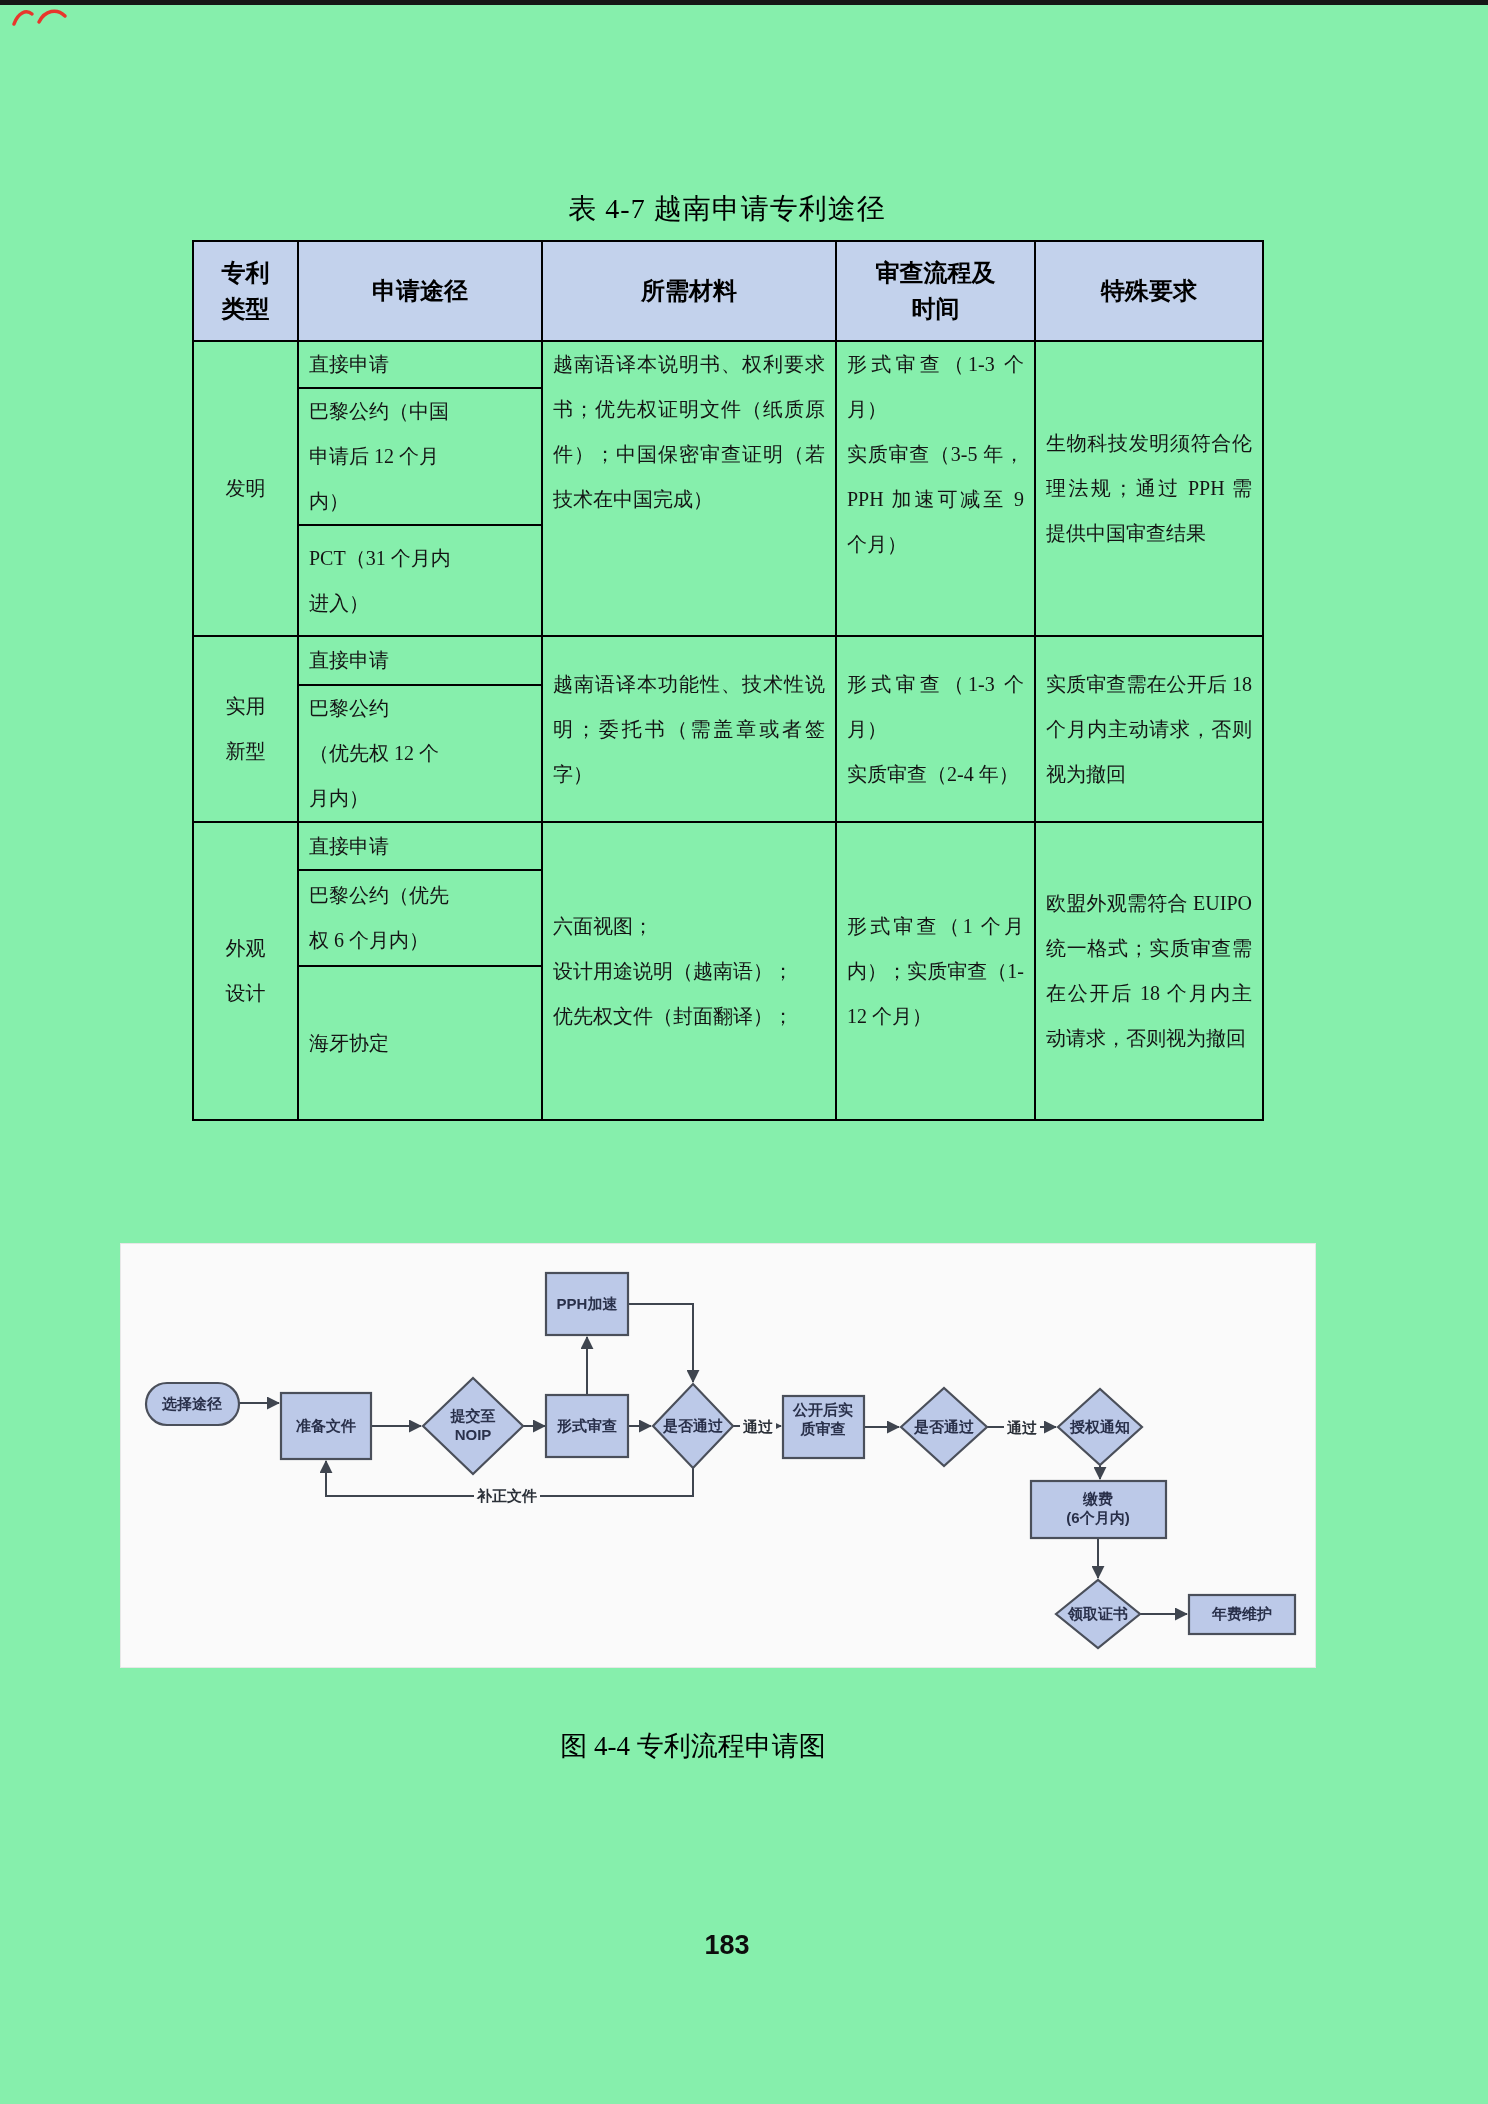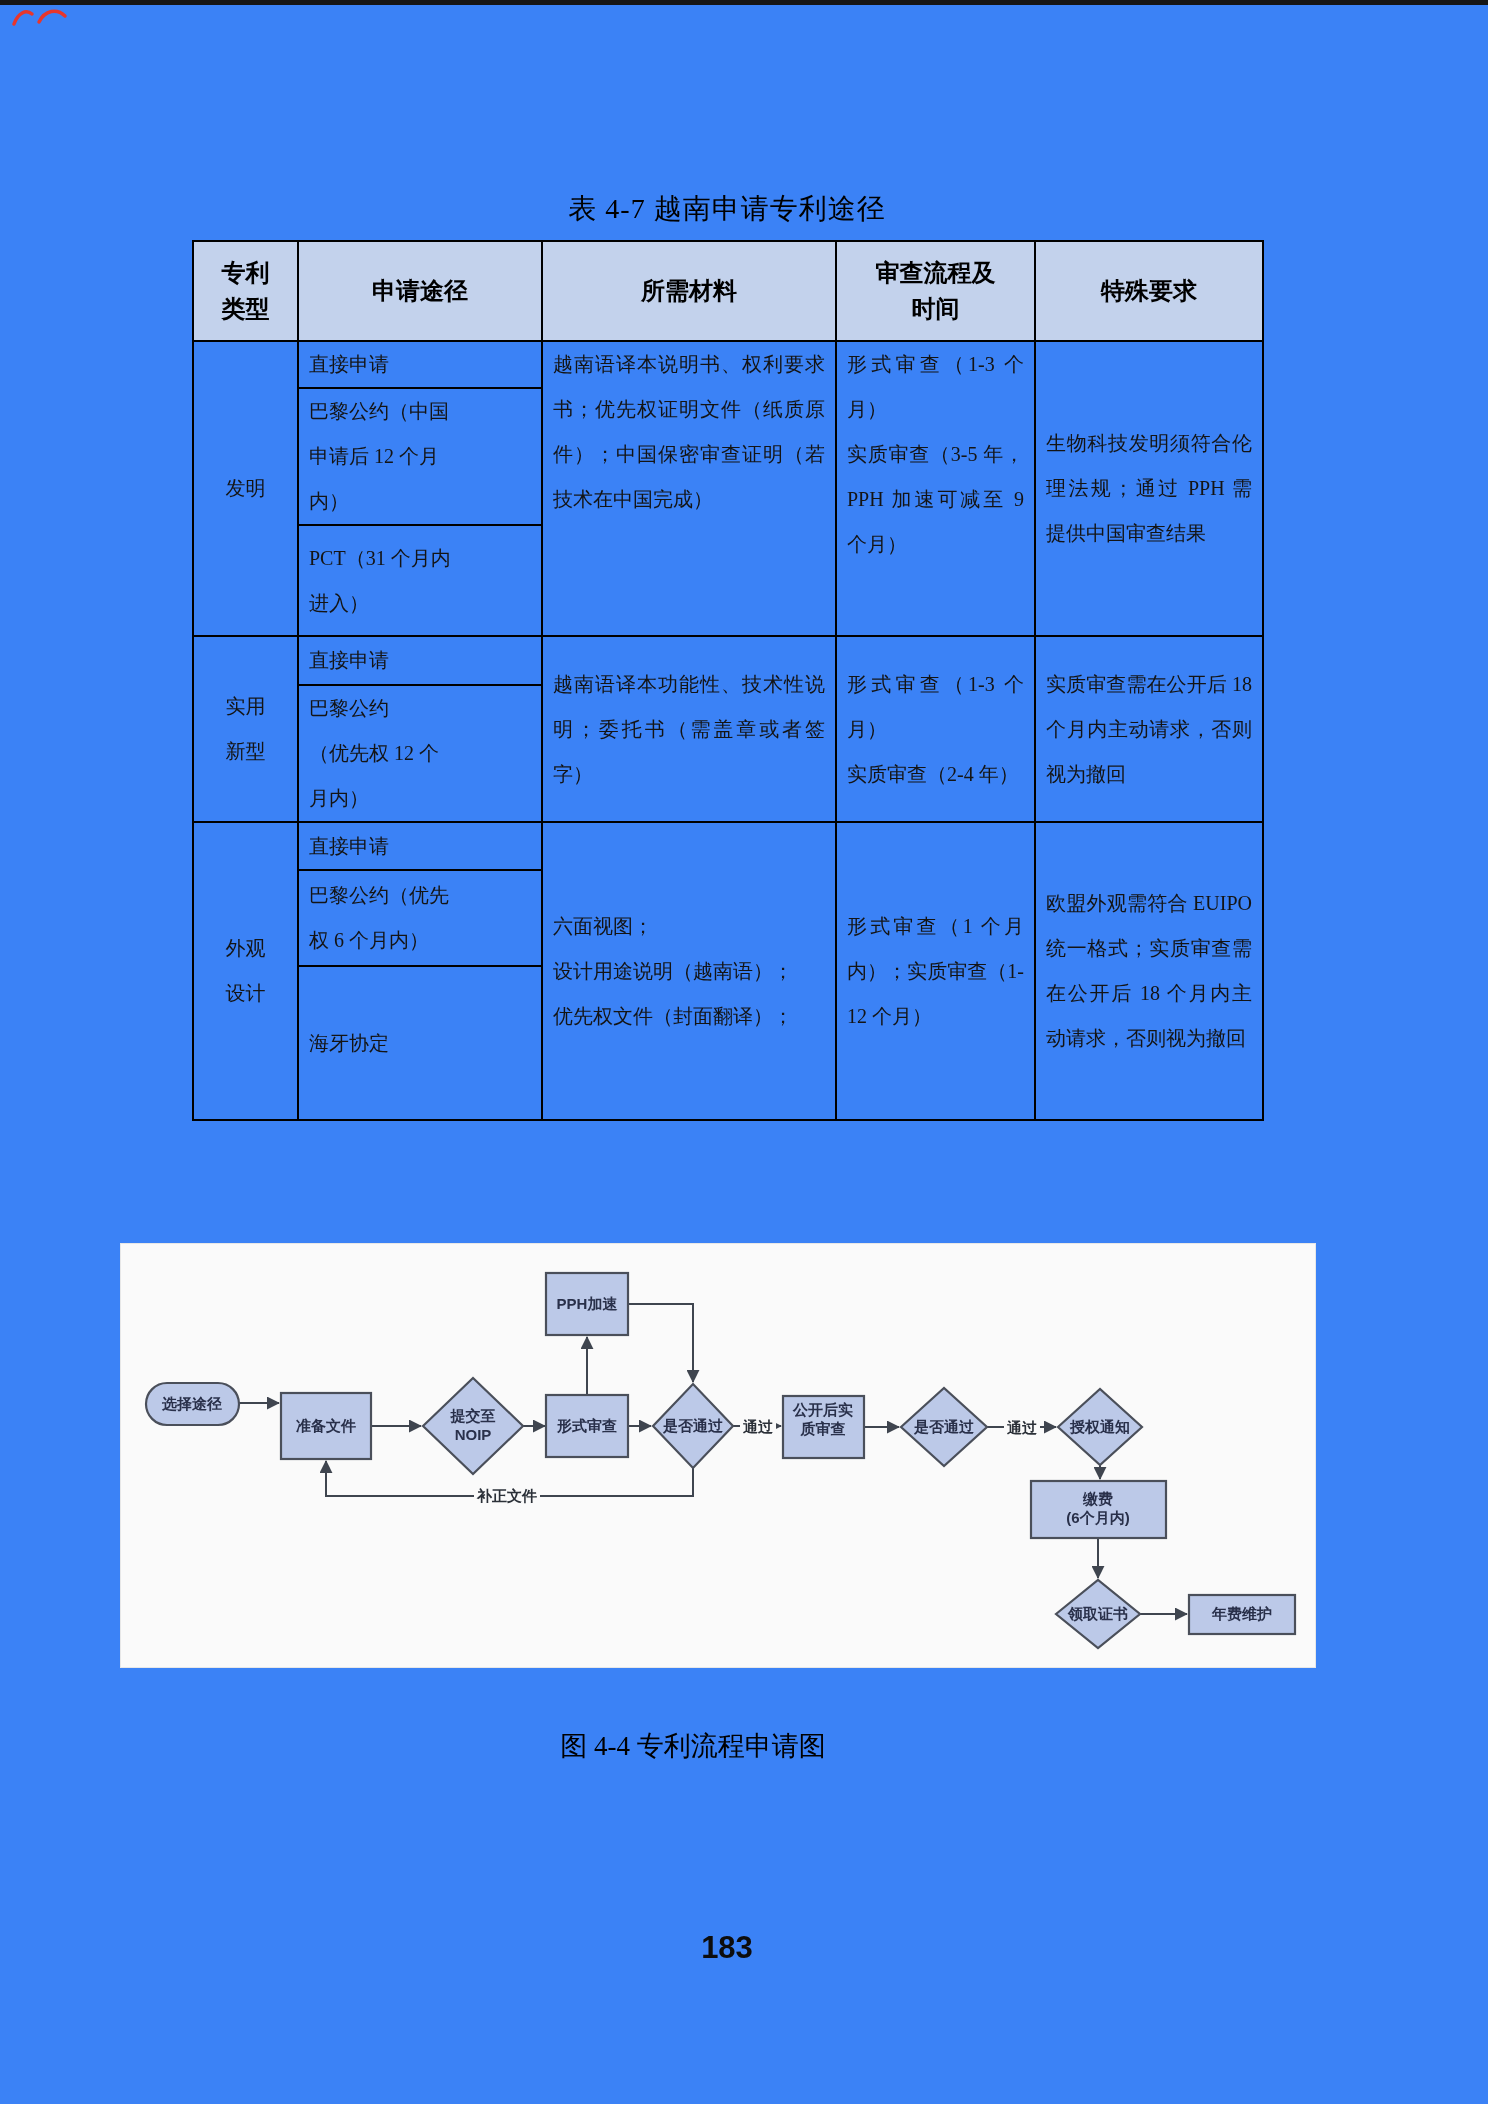--- a/index.html
+++ b/index.html
@@ -1,18 +1,18 @@
 <!DOCTYPE html>
 <html><head>
 <meta charset="utf-8">
 <style>
   * { margin:0; padding:0; box-sizing:border-box; }
   html,body { background:#ffffff; }
   .page {
-    position:relative; width:1488px; height:2104px; background:#3b82f6;
+    position:relative; width:1488px; height:2104px; background:#86efac;
     font-family:"Liberation Serif","DejaVu Serif",serif; color:#111;
     overflow:hidden;
   }
   .top-bar { position:absolute; left:0; top:0; width:1488px; height:5px; background:#161616; }
   .pen-marks { position:absolute; left:6px; top:3px; }
 
   
   .tbl-title {
     position:absolute; left:192px; top:190px; width:1070px;
     text-align:center; font-size:28px; letter-spacing:1px; color:#000;
@@ -60,21 +60,21 @@
     font-size:15px; font-weight:bold; color:#2b3038; background:#fafafa;
     padding:0 3px; white-space:nowrap;
   }
 
   .fig-caption {
     position:absolute; left:95px; top:1728px; width:1196px;
     text-align:center; font-size:27px; color:#000;
   }
   .page-number {
     position:absolute; left:192px; top:1930px; width:1070px;
-    text-align:center; font-size:31px; font-weight:bold;
+    text-align:center; font-size:27px; font-weight:bold;
     font-family:"Liberation Sans","DejaVu Sans",sans-serif; color:#0d0d0d;
   }
 </style>
 </head>
 <body>
 
 <div class="page">
 
   <div class="top-bar"></div>
 

